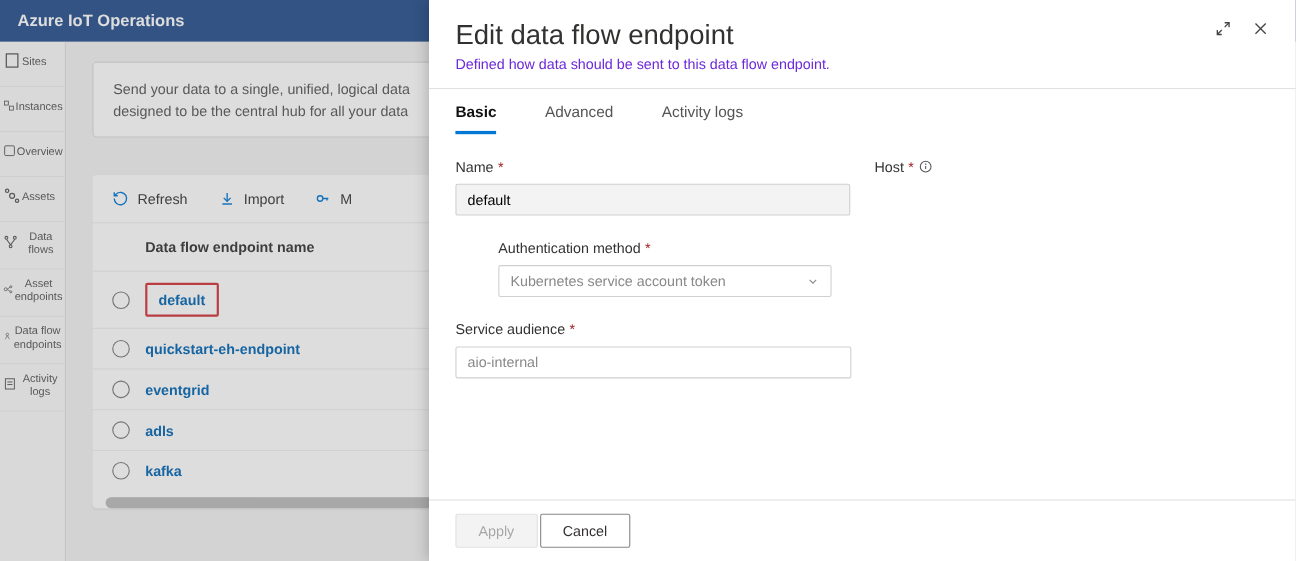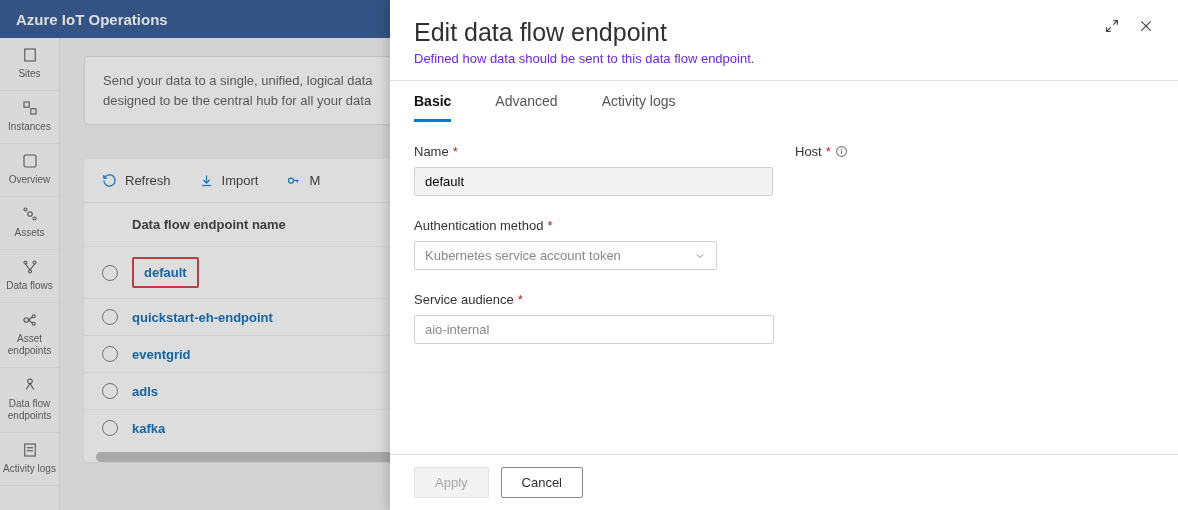--- a/index.html
+++ b/index.html
@@ -29,21 +29,21 @@
     }
     .sidebar {
       width: 60px;
       border-right: 1px solid #e1e1e1;
       display: flex;
       flex-direction: column;
       background: #fafafa;
     }
     .sidebar-item {
       display: flex;
-      flex-direction: column;
+      flex-direction: row;
       align-items: center;
       padding: 8px 2px 10px 2px;
       cursor: pointer;
       border-bottom: 1px solid #eee;
       color: #555;
     }
     .sidebar-item svg { width: 18px; height: 18px; margin-bottom: 4px; }
     .sidebar-item-label { font-size: 10px; text-align: center; line-height: 1.2; }
     .content {
       flex: 1;
@@ -222,21 +222,21 @@
       display: flex;
       justify-content: space-between;
       align-items: center;
       background: #fff;
     }
     .chevron { width: 12px; height: 12px; }
     .panel-footer {
       border-top: 1px solid #e1e1e1;
       padding: 12px 24px;
       display: flex;
-      gap: 12px;
+      gap: 2px;
     }
     .btn {
       padding: 7px 20px;
       font-size: 13px;
       border-radius: 2px;
       cursor: pointer;
       border: 1px solid transparent;
     }
     .btn-primary-disabled {
       background: #f3f3f3;
@@ -430,21 +430,21 @@
           <span class="req">*</span>
           <svg class="info-icon-svg" viewBox="0 0 24 24" fill="none" stroke="currentColor" stroke-width="1.8">
               <circle cx="12" cy="12" r="9"></circle>
               <line x1="12" y1="11" x2="12" y2="16"></line>
               <circle cx="12" cy="8" r="0.5" fill="currentColor"></circle>
             </svg>
         </div>
       </div>
     </div>
 
-    <div class="form-group" style="margin-bottom:22px;">
+    <div class="form-group" style="margin-bottom:22px;margin-left:39px;">
       <div class="form-label">
         <span>Authentication method</span>
         <span class="req">*</span>
       </div>
       <div class="form-select">
         <span>Kubernetes service account token</span>
         <svg class="chevron" viewBox="0 0 24 24" fill="none" stroke="currentColor" stroke-width="2">
             <polyline points="6 9 12 15 18 9"></polyline>
           </svg>
       </div>

